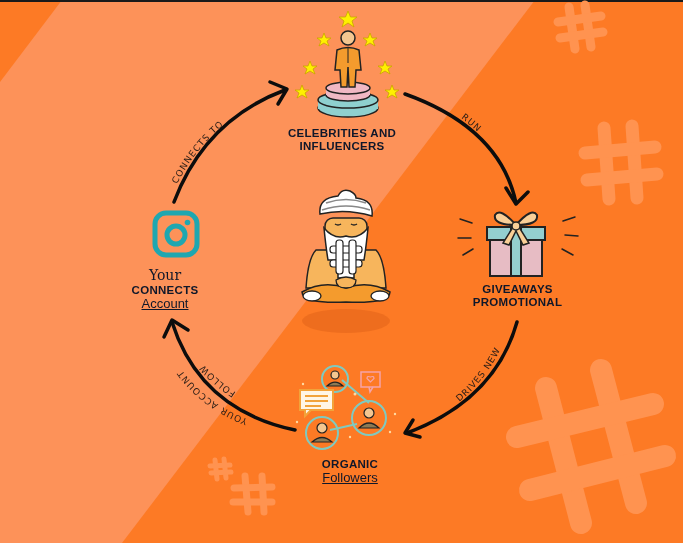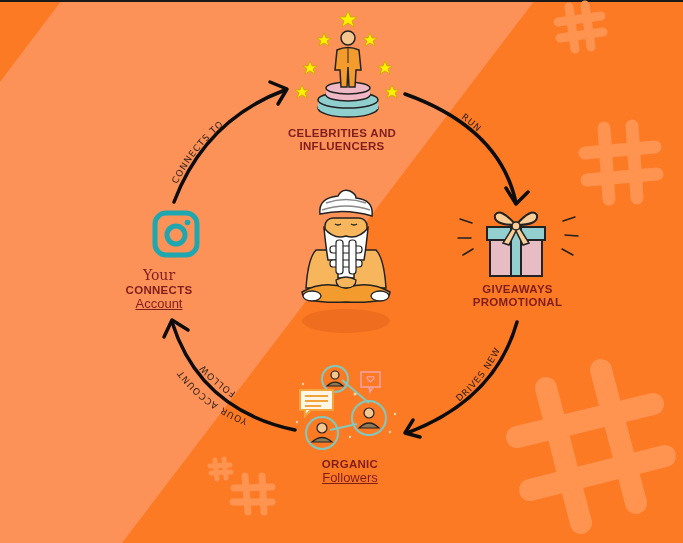--- a/index.html
+++ b/index.html
@@ -1,19 +1,19 @@
 <!DOCTYPE html>
 <html><head>
 <meta charset="utf-8">
 <style>
   html, body { margin: 0; padding: 0; }
   body { width: 683px; height: 543px; overflow: hidden; background: #fd7a25; font-family: "Liberation Sans", sans-serif; }
   #canvas { position: relative; width: 683px; height: 543px; overflow: hidden; }
   #canvas > svg.bg { position: absolute; left: 0; top: 0; }
-  .label { position: absolute; text-align: center; color: #7f1d1d; line-height: 1.12; }
+  .label { position: absolute; text-align: center; color: #0f172a; line-height: 1.12; }
   .label .bold { font-weight: 700; font-size: 11.5px; letter-spacing: 0.3px; display: block; }
   .label .reg { font-size: 13px; display: block; text-decoration: underline; }
   .label .serif { font-family: "DejaVu Serif", serif; font-size: 14px; display: block; }
   .edge-label { font-family: "DejaVu Sans", sans-serif; font-size: 9px; letter-spacing: 1px; fill: #2a1d16; }
 </style>
 </head>
 <body>
 
 <div id="canvas">
 
@@ -164,21 +164,21 @@
   <div class="label" style="left:295px;top:458px;width:110px">
     <span class="bold">ORGANIC</span>
     <span class="reg">Followers</span>
   </div>
 
   <svg style="position:absolute;left:152px;top:210px" width="48" height="48" viewBox="0 0 48 48">
     <rect x="3" y="3" width="42" height="42" rx="11" fill="none" stroke="#1fa7b0" stroke-width="5"></rect>
     <circle cx="24" cy="25" r="9" fill="none" stroke="#1fa7b0" stroke-width="5"></circle>
     <circle cx="35.5" cy="12.5" r="2.8" fill="#1fa7b0"></circle>
   </svg>
-  <div class="label" style="left:109px;top:268px;width:100px">
+  <div class="label" style="left:115px;top:268px;width:100px">
     <span class="serif">Your</span>
     <span class="bold">CONNECTS</span>
     <span class="reg">Account</span>
   </div>
 
   <svg style="position:absolute;left:298px;top:188px" width="96" height="148" viewBox="0 0 96 148">
     <ellipse cx="48" cy="133" rx="44" ry="12" fill="#e86a1c" opacity="0.75"></ellipse>
     <path d="M 18 62 Q 10 70 8 100 L 88 100 Q 86 70 78 62 Z" fill="#f7b55c" stroke="#222" stroke-width="1.5"></path>
     <path d="M 4 104 Q 25 92 48 100 Q 71 92 92 104 Q 92 116 48 114 Q 4 116 4 104 Z" fill="#f49b2d" stroke="#222" stroke-width="1.5"></path>
     <ellipse cx="14" cy="108" rx="9" ry="5" fill="#fff" stroke="#222" stroke-width="1.3"></ellipse>

